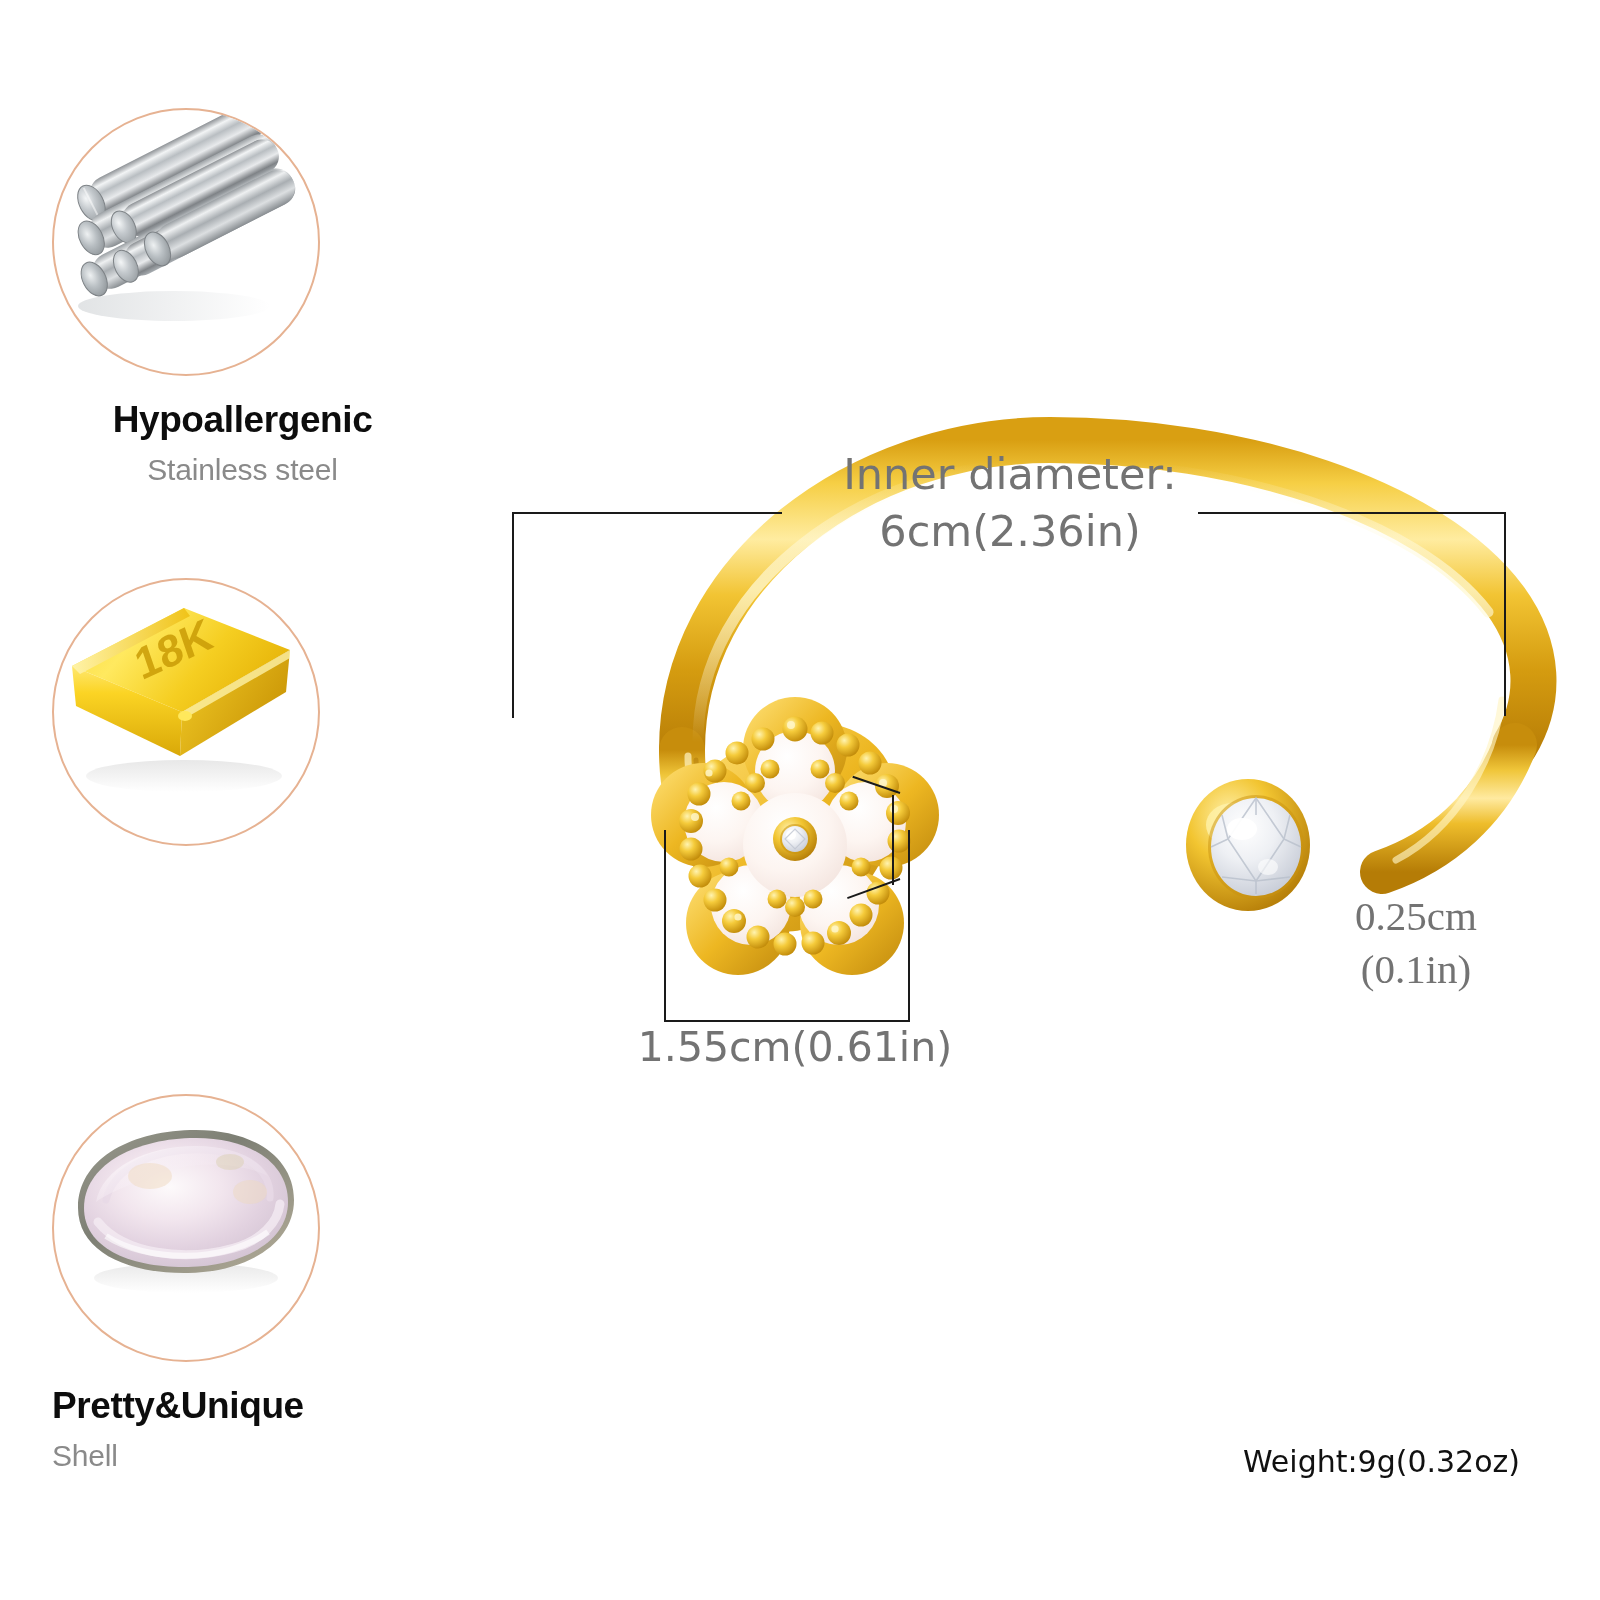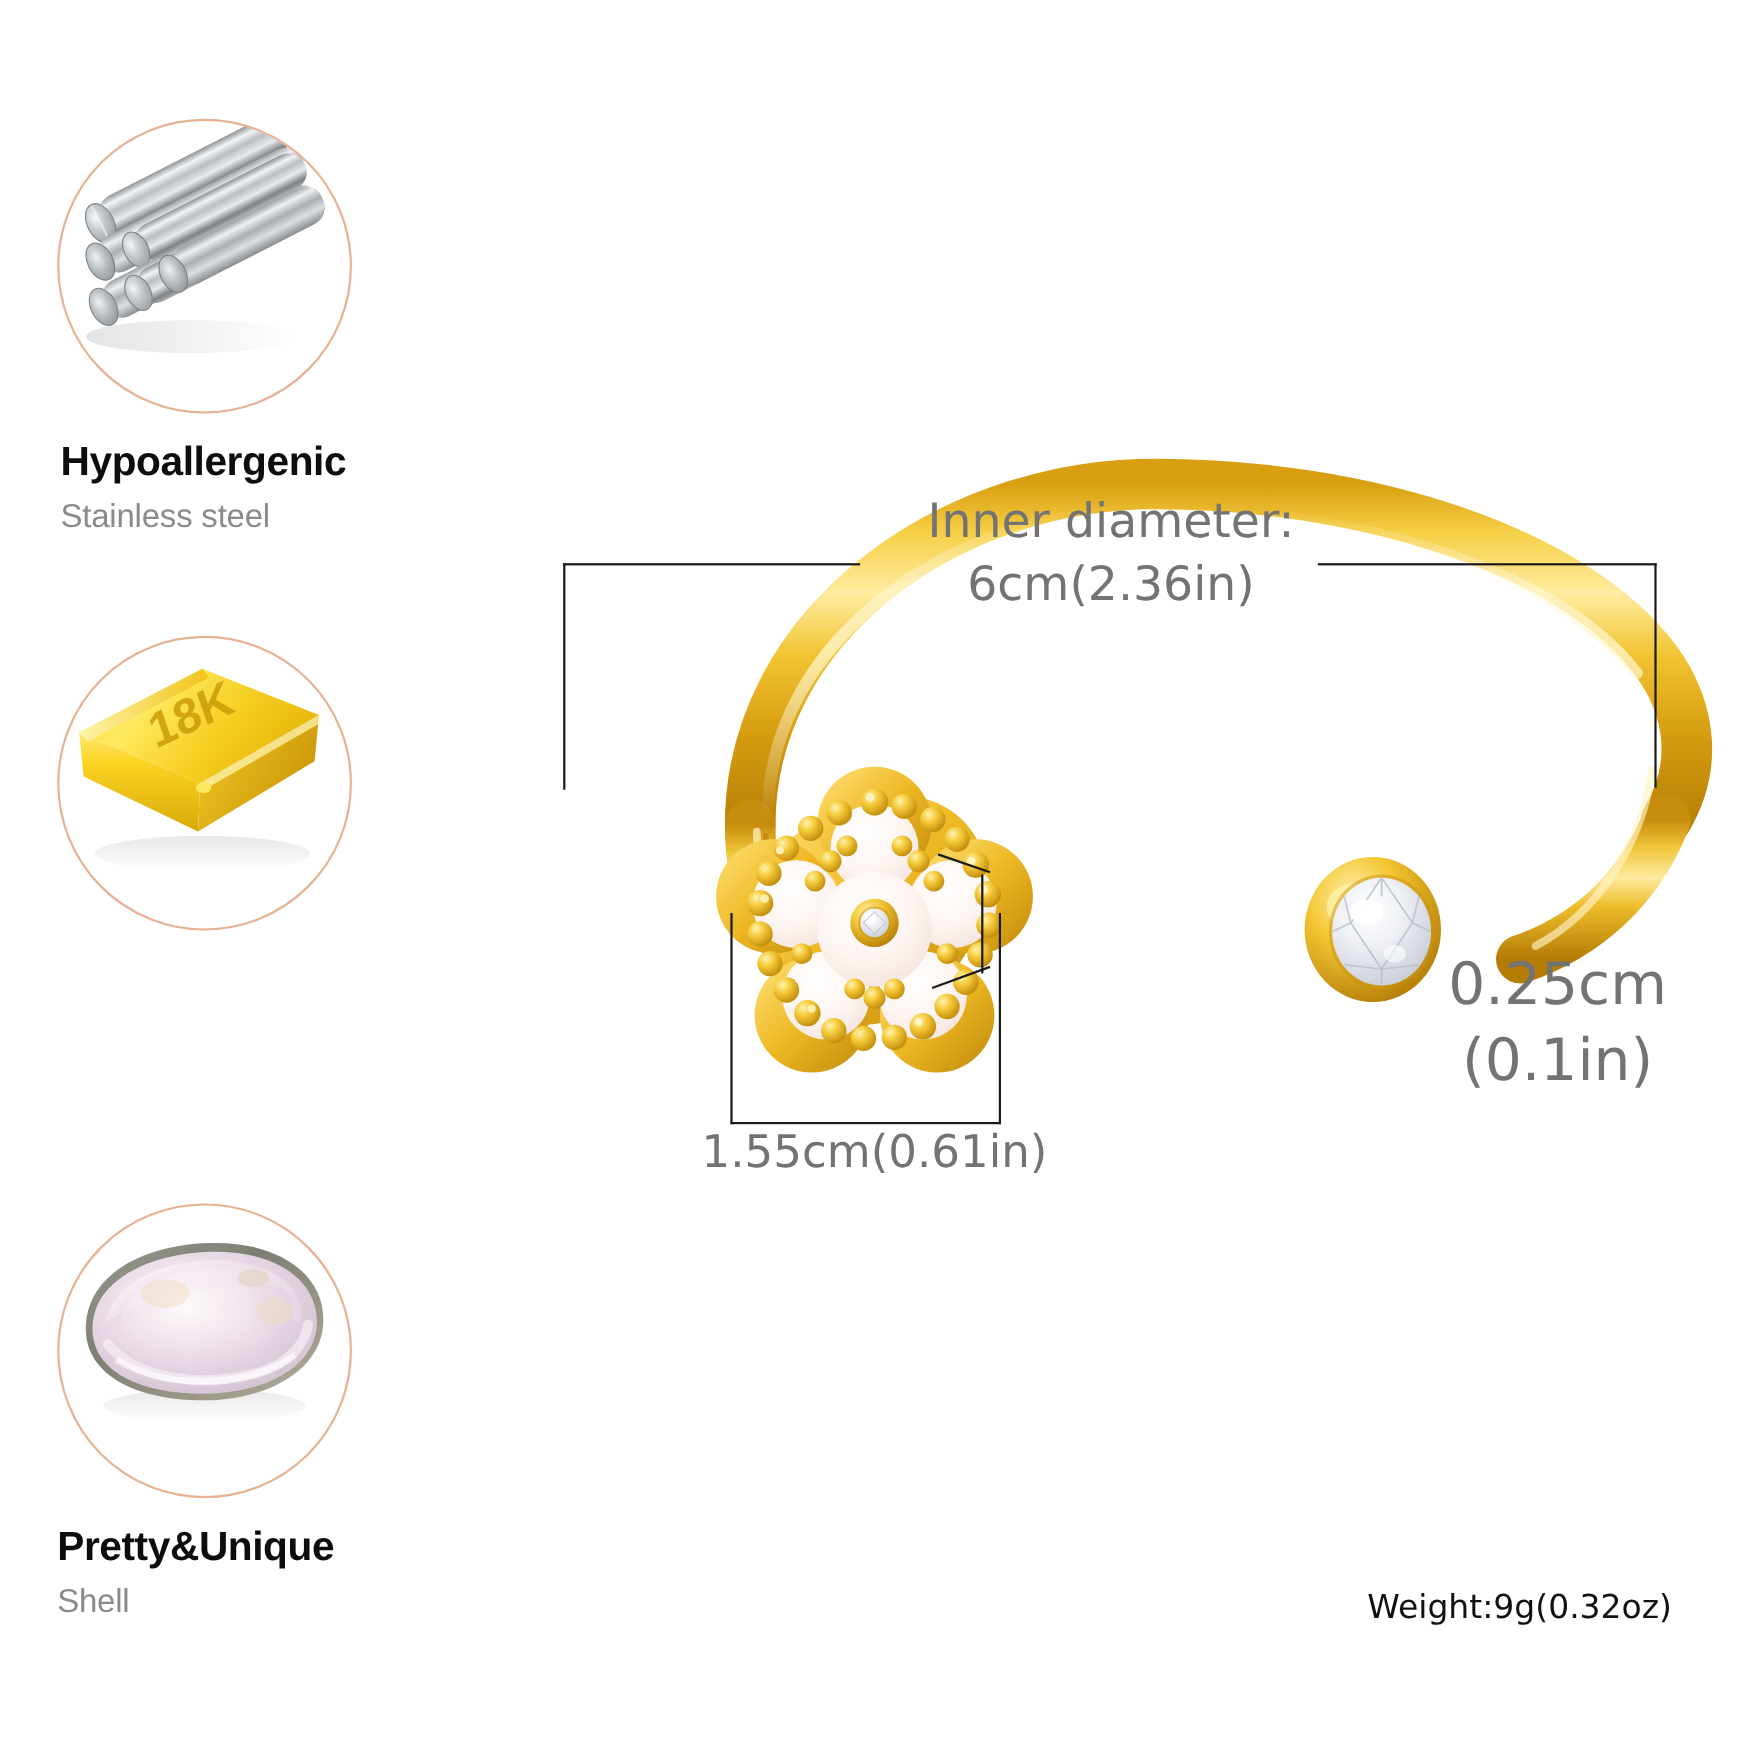--- a/index.html
+++ b/index.html
@@ -42,21 +42,21 @@
   }
   .feature-sub {
     font-size: 30px;
     font-weight: normal;
     color: #8a8a8a;
     line-height: 1.2;
     margin-top: 10px;
     letter-spacing: -0.2px;
   }
 
-  #feature-0 { top: 108px; }
+  #feature-0 { top: 108px; text-align: center; }
   #feature-0 .feature-circle { margin-left: 52px; }
   #feature-0 .feature-text { margin-left: 55px; margin-top: 22px; }
 
   #feature-1 { top: 578px; }
   #feature-1 .feature-circle { margin-left: 52px; }
   #feature-1 .feature-text { margin-left: 52px; margin-top: 22px; }
 
   #feature-2 { top: 1094px; }
   #feature-2 .feature-circle { margin-left: 52px; }
   #feature-2 .feature-text { margin-left: 52px; margin-top: 22px; }
@@ -103,25 +103,26 @@
   #label-charm-size {
     left: 600px;
     top: 1022px;
     width: 390px;
     text-align: center;
     font-size: 41px;
     line-height: 1.25;
   }
   #label-wire-thickness {
     left: 1316px;
-    top: 862px;
+    top: 890px;
     width: 200px;
     text-align: center;
-    font-size: 53px;
+    font-size: 41px;
     line-height: 1.3;
+    font-family: Liberation Serif, serif;
   }
   #label-weight {
     position: absolute;
     left: 1000px;
     top: 1444px;
     width: 520px;
     text-align: right;
     font-size: 30px;
     color: #111111;
     font-family: "DejaVu Sans", sans-serif;

